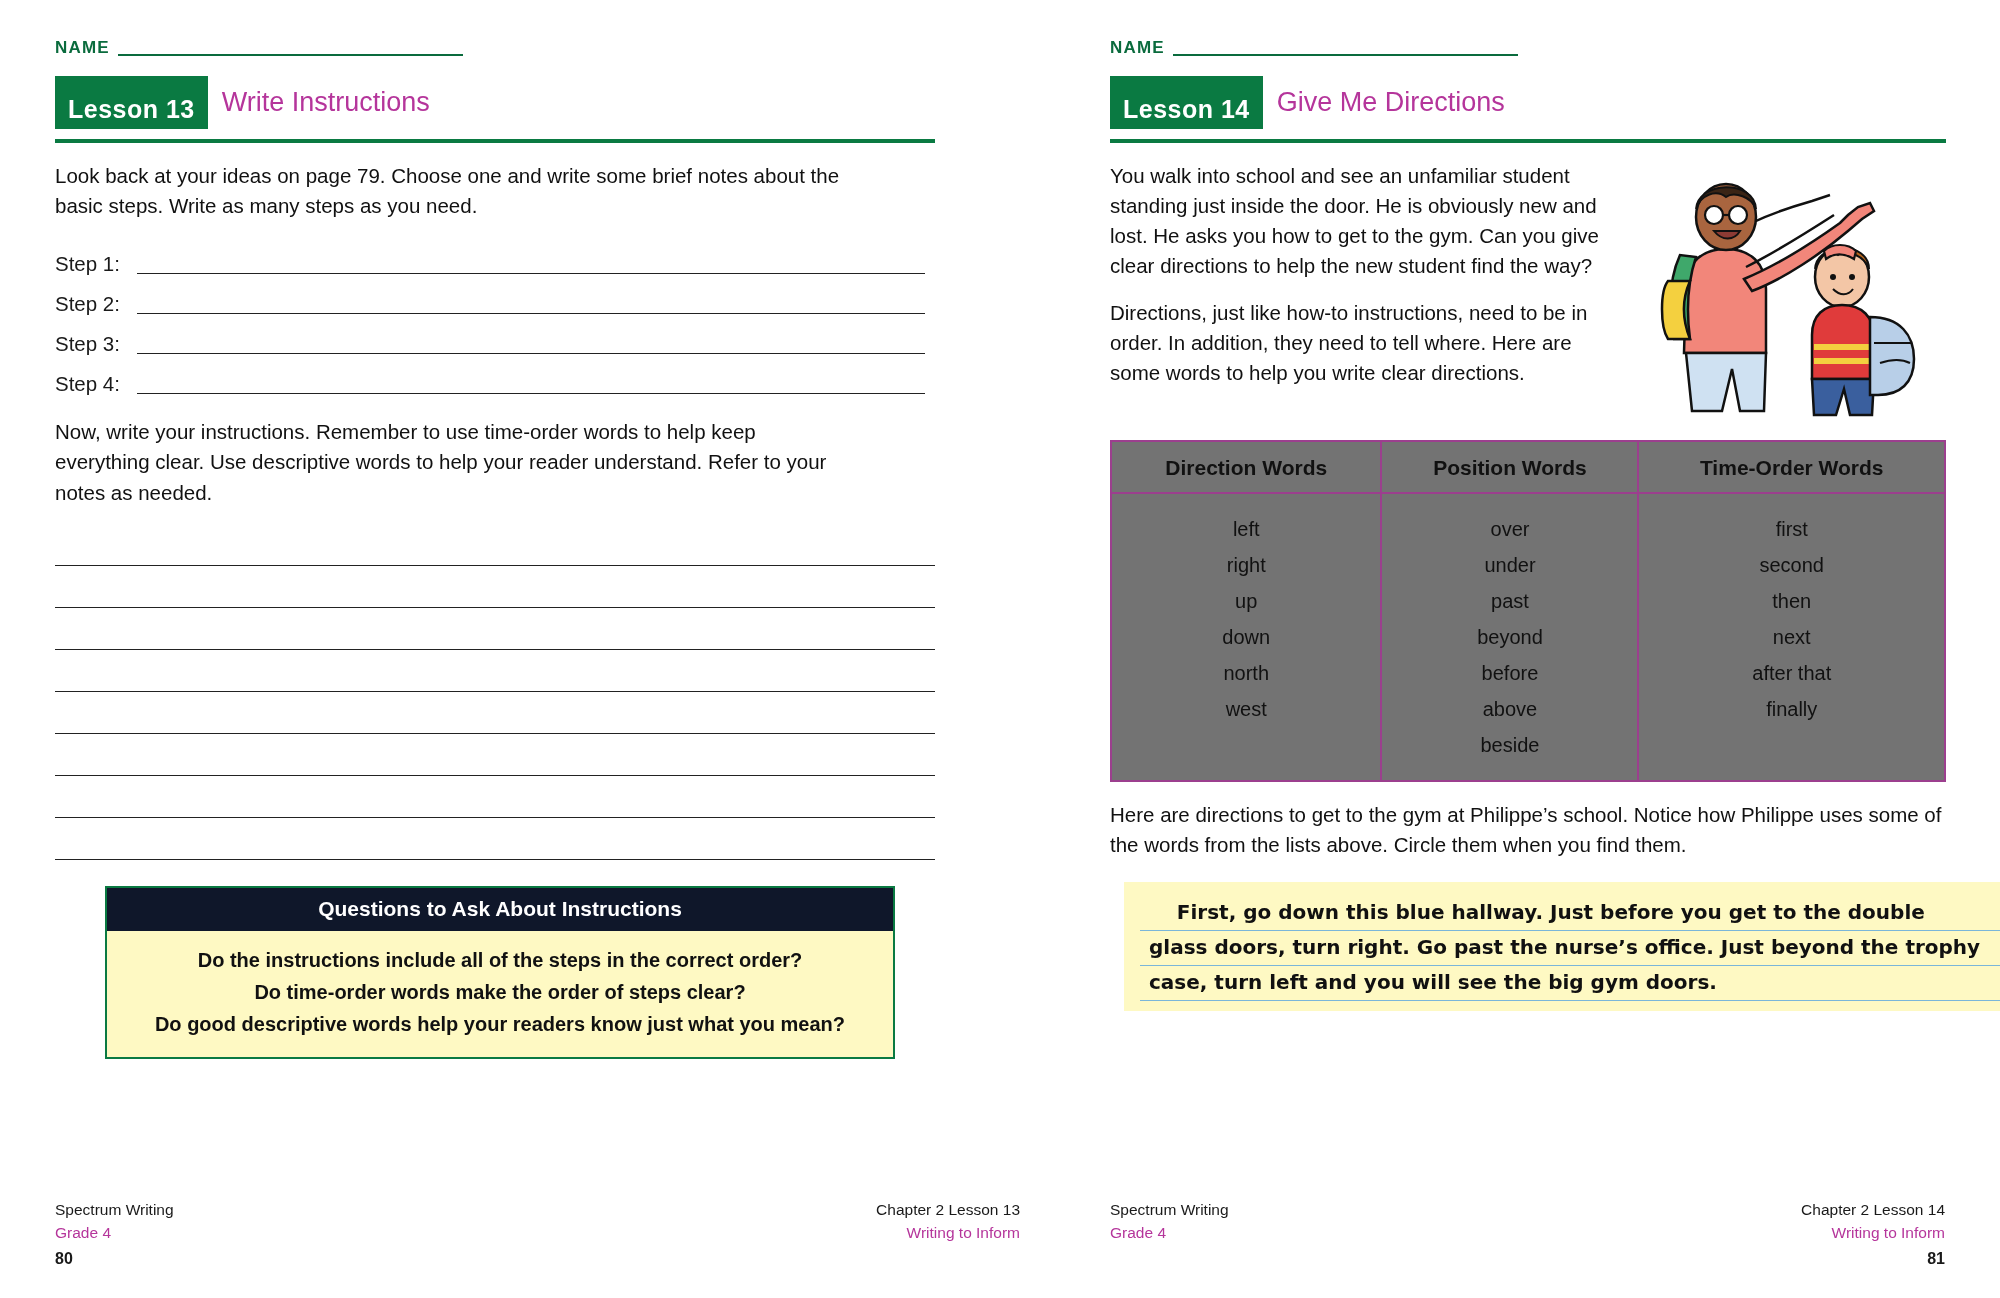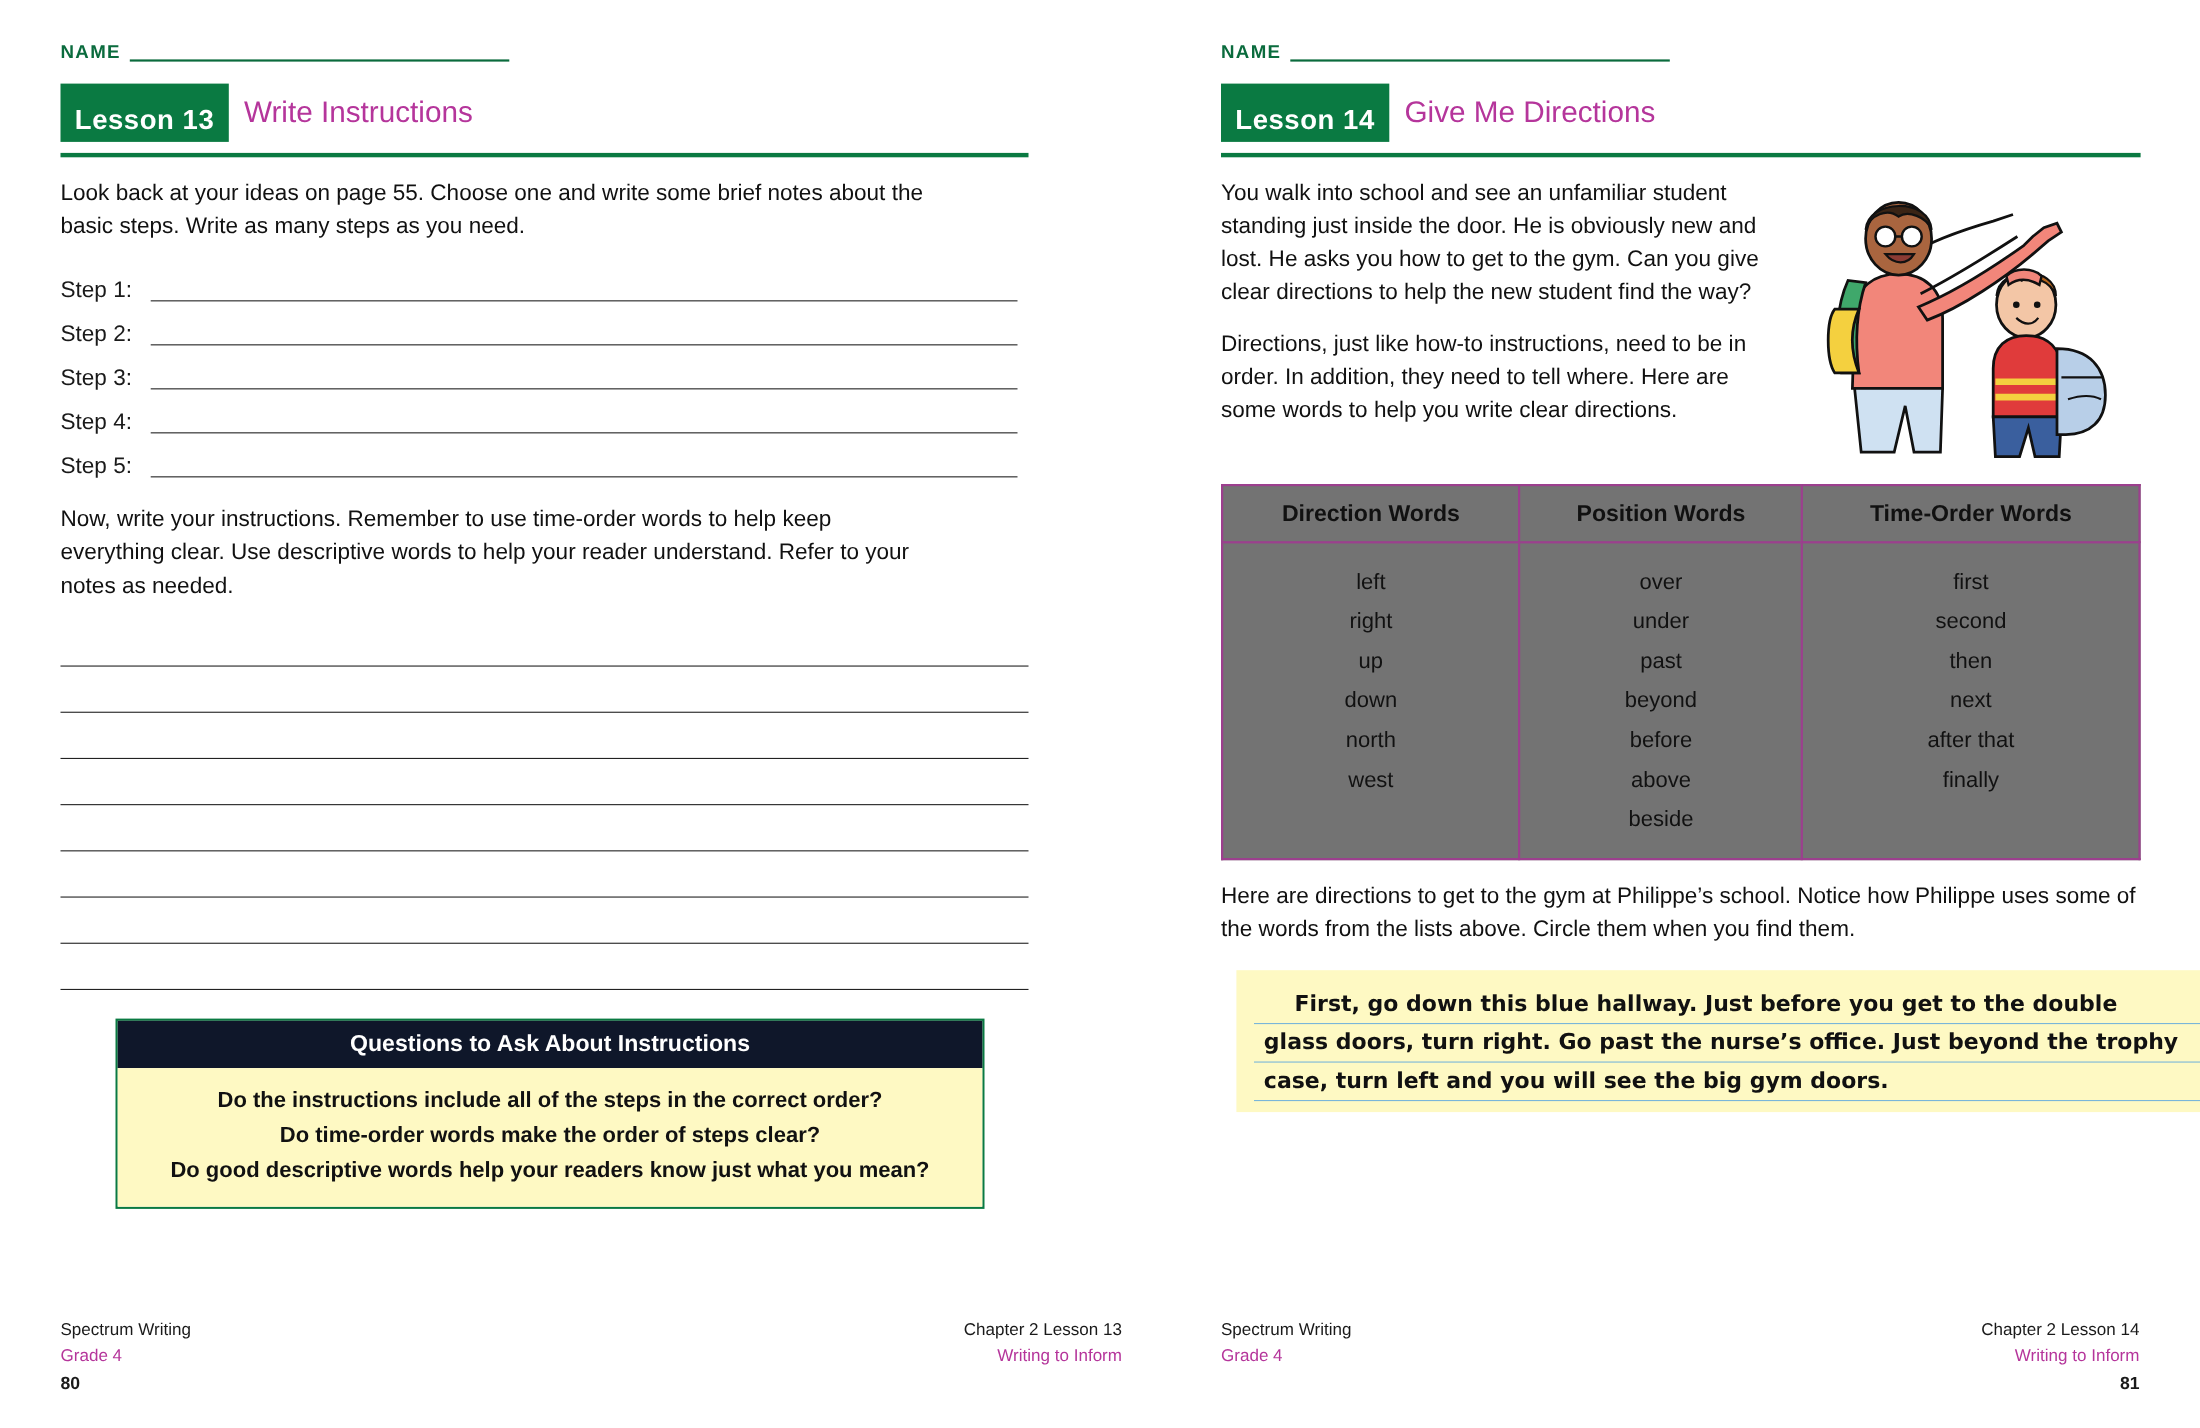--- a/index.html
+++ b/index.html
@@ -252,41 +252,37 @@
       <span class="name-label">NAME</span>
       <span class="name-rule"></span>
     </div>
 
     <div class="lesson-head">
       <span class="lesson-tag">Lesson 13</span>
       <span class="lesson-title">Write Instructions</span>
     </div>
     <div class="head-rule"></div>
 
-    <p class="para">Look back at your ideas on page 55. Choose one and write some brief notes about the basic steps. Write as many steps as you need.</p>
+    <p class="para">Look back at your ideas on page 79. Choose one and write some brief notes about the basic steps. Write as many steps as you need.</p>
 
     <div class="steps">
       <div class="step-row">
         <span class="step-label">Step 1:</span>
         <span class="step-rule"></span>
       </div>
       <div class="step-row">
         <span class="step-label">Step 2:</span>
         <span class="step-rule"></span>
       </div>
       <div class="step-row">
         <span class="step-label">Step 3:</span>
         <span class="step-rule"></span>
       </div>
       <div class="step-row">
         <span class="step-label">Step 4:</span>
-        <span class="step-rule"></span>
-      </div>
-      <div class="step-row">
-        <span class="step-label">Step 5:</span>
         <span class="step-rule"></span>
       </div>
     </div>
 
     <p class="para">Now, write your instructions. Remember to use time-order words to help keep everything clear. Use descriptive words to help your reader understand. Refer to your notes as needed.</p>
 
     <div class="write-lines">
       <div class="write-line"></div>
       <div class="write-line"></div>
       <div class="write-line"></div>

